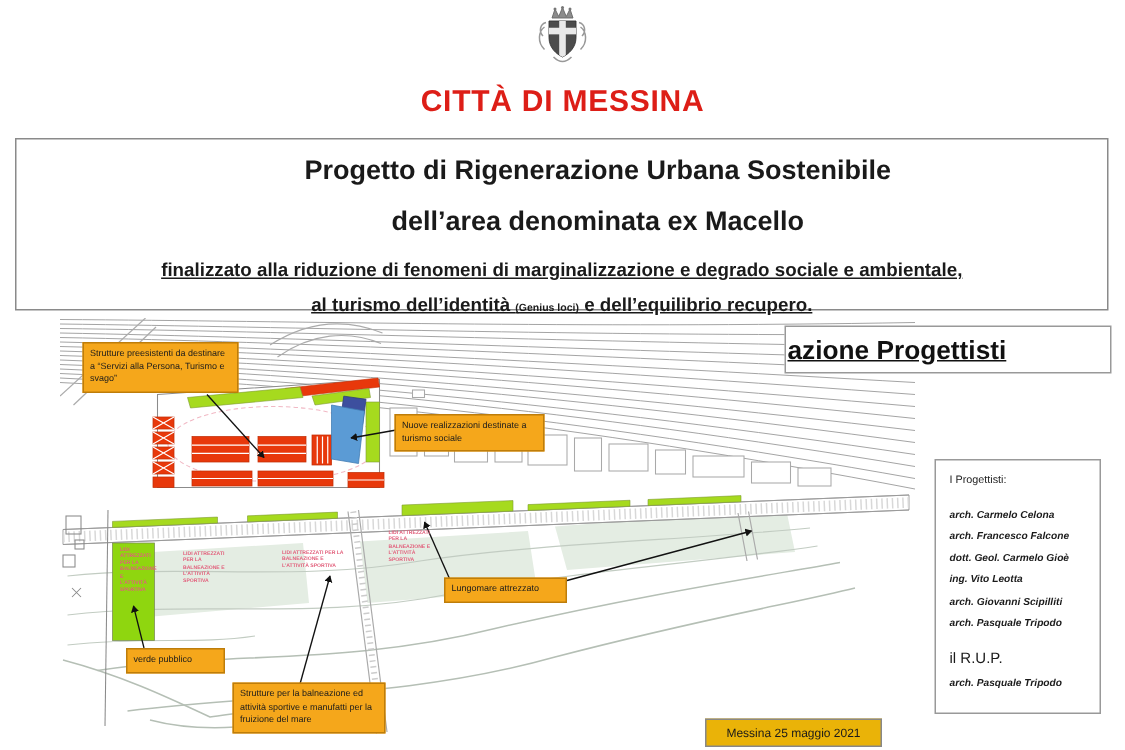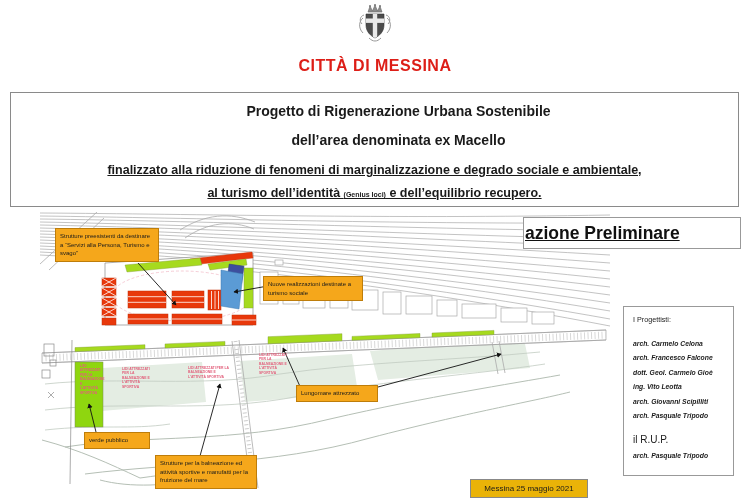--- a/index.html
+++ b/index.html
@@ -1,26 +1,26 @@
 <!DOCTYPE html>
 <html><head>
 <meta charset="utf-8">
 <style>
   html,body{margin:0;padding:0;}
   body{width:750px;height:500px;background:#ffffff;position:relative;overflow:hidden;
        font-family:"Liberation Sans",sans-serif;color:#1a1a1a;}
   .abs{position:absolute;}
 
   .crest{left:353px;top:2px;width:44px;height:50px;}
-  .city-title{left:0;top:57px;width:750px;text-align:center;font-size:16px;font-weight:bold;
+  .city-title{left:0;top:57px;width:750px;text-align:center;font-size:20px;font-weight:bold;
               letter-spacing:.5px;color:#DD1E17;}
 
   .title-box{left:10px;top:92px;width:727px;height:113px;border:1px solid #8a8a8a;background:#fff;
              display:flex;flex-direction:column;align-items:center;text-align:center;}
-  .t-main{font-size:14px;font-weight:bold;margin-left:48px;}
+  .t-main{font-size:18px;font-weight:bold;margin-left:48px;}
   .t-sub{font-size:12.5px;font-weight:bold;text-decoration:underline;}
   .t1{margin-top:10px;} .t2{margin-top:13px;text-align:center;} .t3{margin-top:15px;} .t4{margin-top:9px;}
   .genius{font-size:7px;font-weight:bold;}
 
   .report-box{left:523px;top:217px;width:216px;height:30px;border:1px solid #999;background:#fff;
               z-index:5;display:flex;align-items:center;overflow:hidden;}
   .report-box span{font-size:17.5px;font-weight:bold;text-decoration:underline;white-space:nowrap;
                    margin-left:1px;color:#111;}
 
   .map{left:40px;top:212px;width:570px;height:278px;z-index:1;}
@@ -67,21 +67,21 @@
 <div class="abs city-title">CITTÀ DI MESSINA</div>
 
 <div class="abs title-box">
   <div class="t-main t1">Progetto di Rigenerazione Urbana Sostenibile</div>
   <div class="t-main t2">dell’area denominata ex Macello</div>
   <div class="t-sub t3">finalizzato alla riduzione di fenomeni di marginalizzazione e degrado sociale e ambientale,</div>
   <div class="t-sub t4"><span>al turismo dell’identità </span><span class="genius">(Genius loci)</span><span> e dell’equilibrio recupero.</span></div>
 </div>
 
 <div class="abs report-box">
-  <span>azione Preliminare</span>
+  <span>azione Progettisti</span>
 </div>
 
 <div class="abs map">
   <svg width="570" height="278" viewBox="0 0 570 278">
     <defs>
       <marker id="ah" markerWidth="7" markerHeight="7" refX="4.5" refY="3" orient="auto">
         <path d="M0,0 L5,3 L0,6 Z" fill="#111"></path>
       </marker>
     </defs>
 

